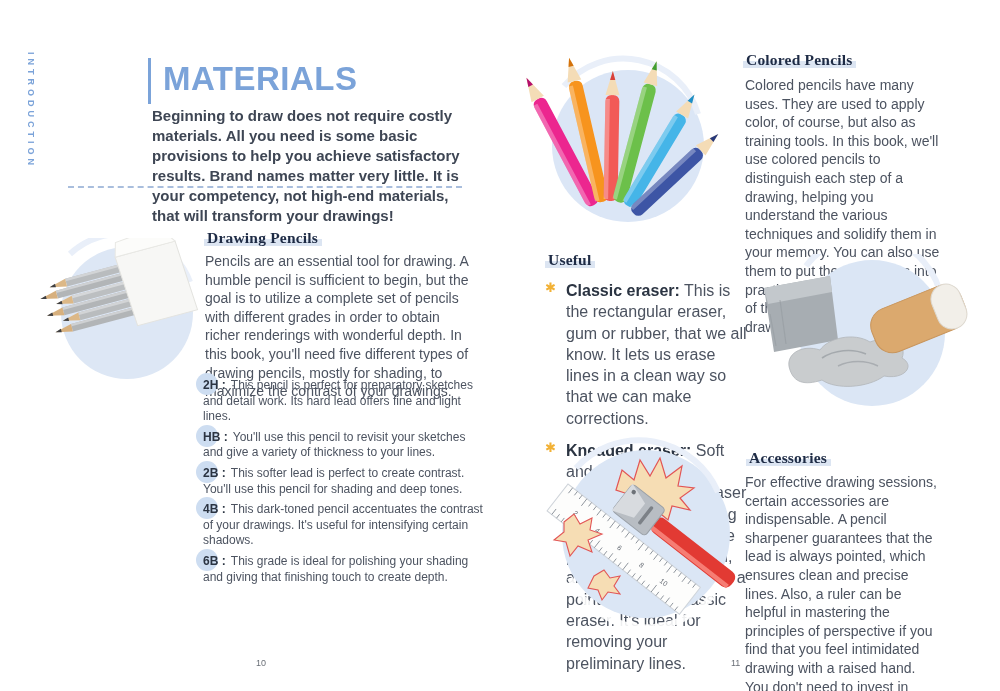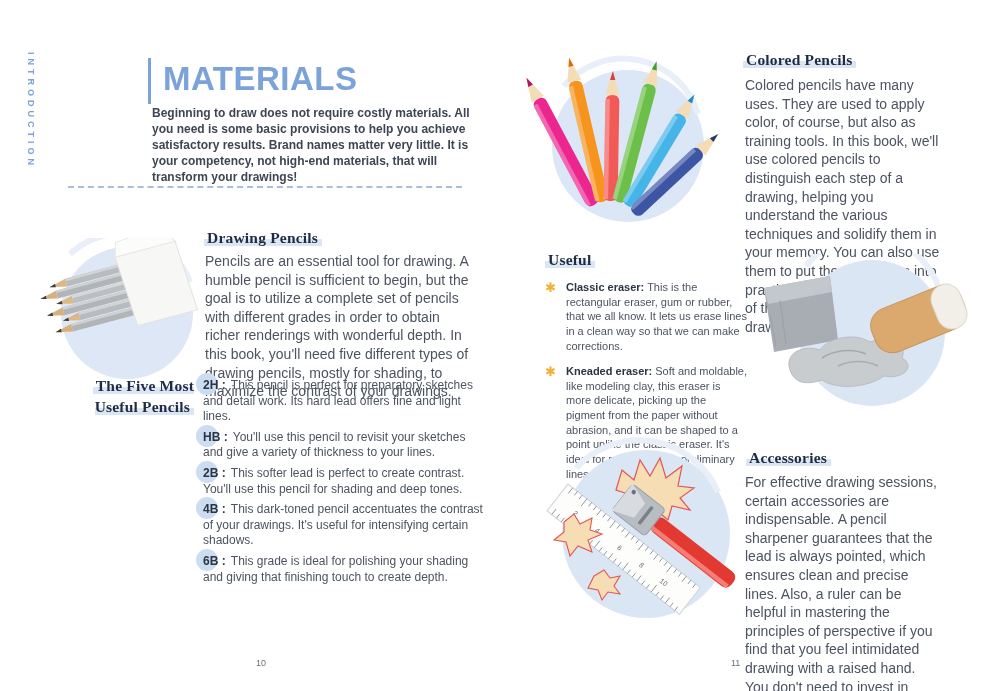--- a/index.html
+++ b/index.html
@@ -24,21 +24,21 @@
     border-left:3px solid #7ba3d9;
     padding:2px 0 6px 12px;
   }
   .page-title {
     font-size:33px; font-weight:800; letter-spacing:0.5px;
     color:#7ba3d9; font-family:"Liberation Sans", sans-serif;
   }
 
   .intro-text {
     left:152px; top:106px; width:322px;
-    font-size:12px; font-weight:700; color:#3e4654; line-height:1.33;
+    font-size:15px; font-weight:700; color:#3e4654; line-height:1.33;
   }
 
   .dashed-rule {
     left:68px; top:186px; width:394px; height:0;
     border-top:2px dashed #a9bedd;
   }
 
   .sec-heading-wrap { line-height:1.3;text-align:right; }
   .sec-heading {
     display:inline;
@@ -62,21 +62,21 @@
     content:""; position:absolute; z-index:-1;
     left:-7px; top:-5px; width:22px; height:22px;
     border-radius:50%; background:#cdddf1;
   }
 
   .eraser-item { display:flex; margin-bottom:11px; }
   .bullet-star {
     width:21px; flex:0 0 21px; color:#f2b135; font-size:13px; line-height:1;
     padding-top:1px;
   }
-  .eraser-text { flex:1; font-size:11px; color:#4c5360; line-height:1.33; }
+  .eraser-text { flex:1; font-size:16px; color:#4c5360; line-height:1.33; }
   .bold-label { font-weight:700; color:#2b3442; }
 
   .page-number { font-size:9px; color:#6a6f77; }
 </style>
 </head>
 <body>
 
 <div id="page">
 
   <div class="abs margin-label">INTRODUCTION</div>
@@ -137,23 +137,20 @@
         <polygon points="100,18 162,18 150,0 104,4" fill="#fcfcfa" stroke="#e8e8e4" stroke-width="1"></polygon>
       </g>
     </g>
   </svg>
 
   <div class="abs sec-heading-wrap" style="left:204px; top:228px;">
     <span class="sec-heading">Drawing Pencils</span>
   </div>
   <div class="abs body-text" style="left:205px; top:252px; width:266px;">Pencils are an essential tool for drawing. A humble pencil is sufficient to begin, but the goal is to utilize a complete set of pencils with different grades in order to obtain richer renderings with wonderful depth. In this book, you'll need five different types of drawing pencils, mostly for shading, to maximize the contrast of your drawings.</div>
 
-  <div class="abs sec-heading-wrap" style="left:70px; top:376px; width:124px;">
-    <span class="sec-heading">The Five Most Useful Pencils</span>
-  </div>
 
   <div class="abs" style="left:203px; top:378px; width:282px;">
     <div class="grade-item">
       <span class="grade-label">2H :</span>
       <span>This pencil is perfect for preparatory sketches and detail work. Its hard lead offers fine and light lines.</span>
     </div>
     <div class="grade-item">
       <span class="grade-label">HB :</span>
       <span>You'll use this pencil to revisit your sketches and give a variety of thickness to your lines.</span>
     </div>

